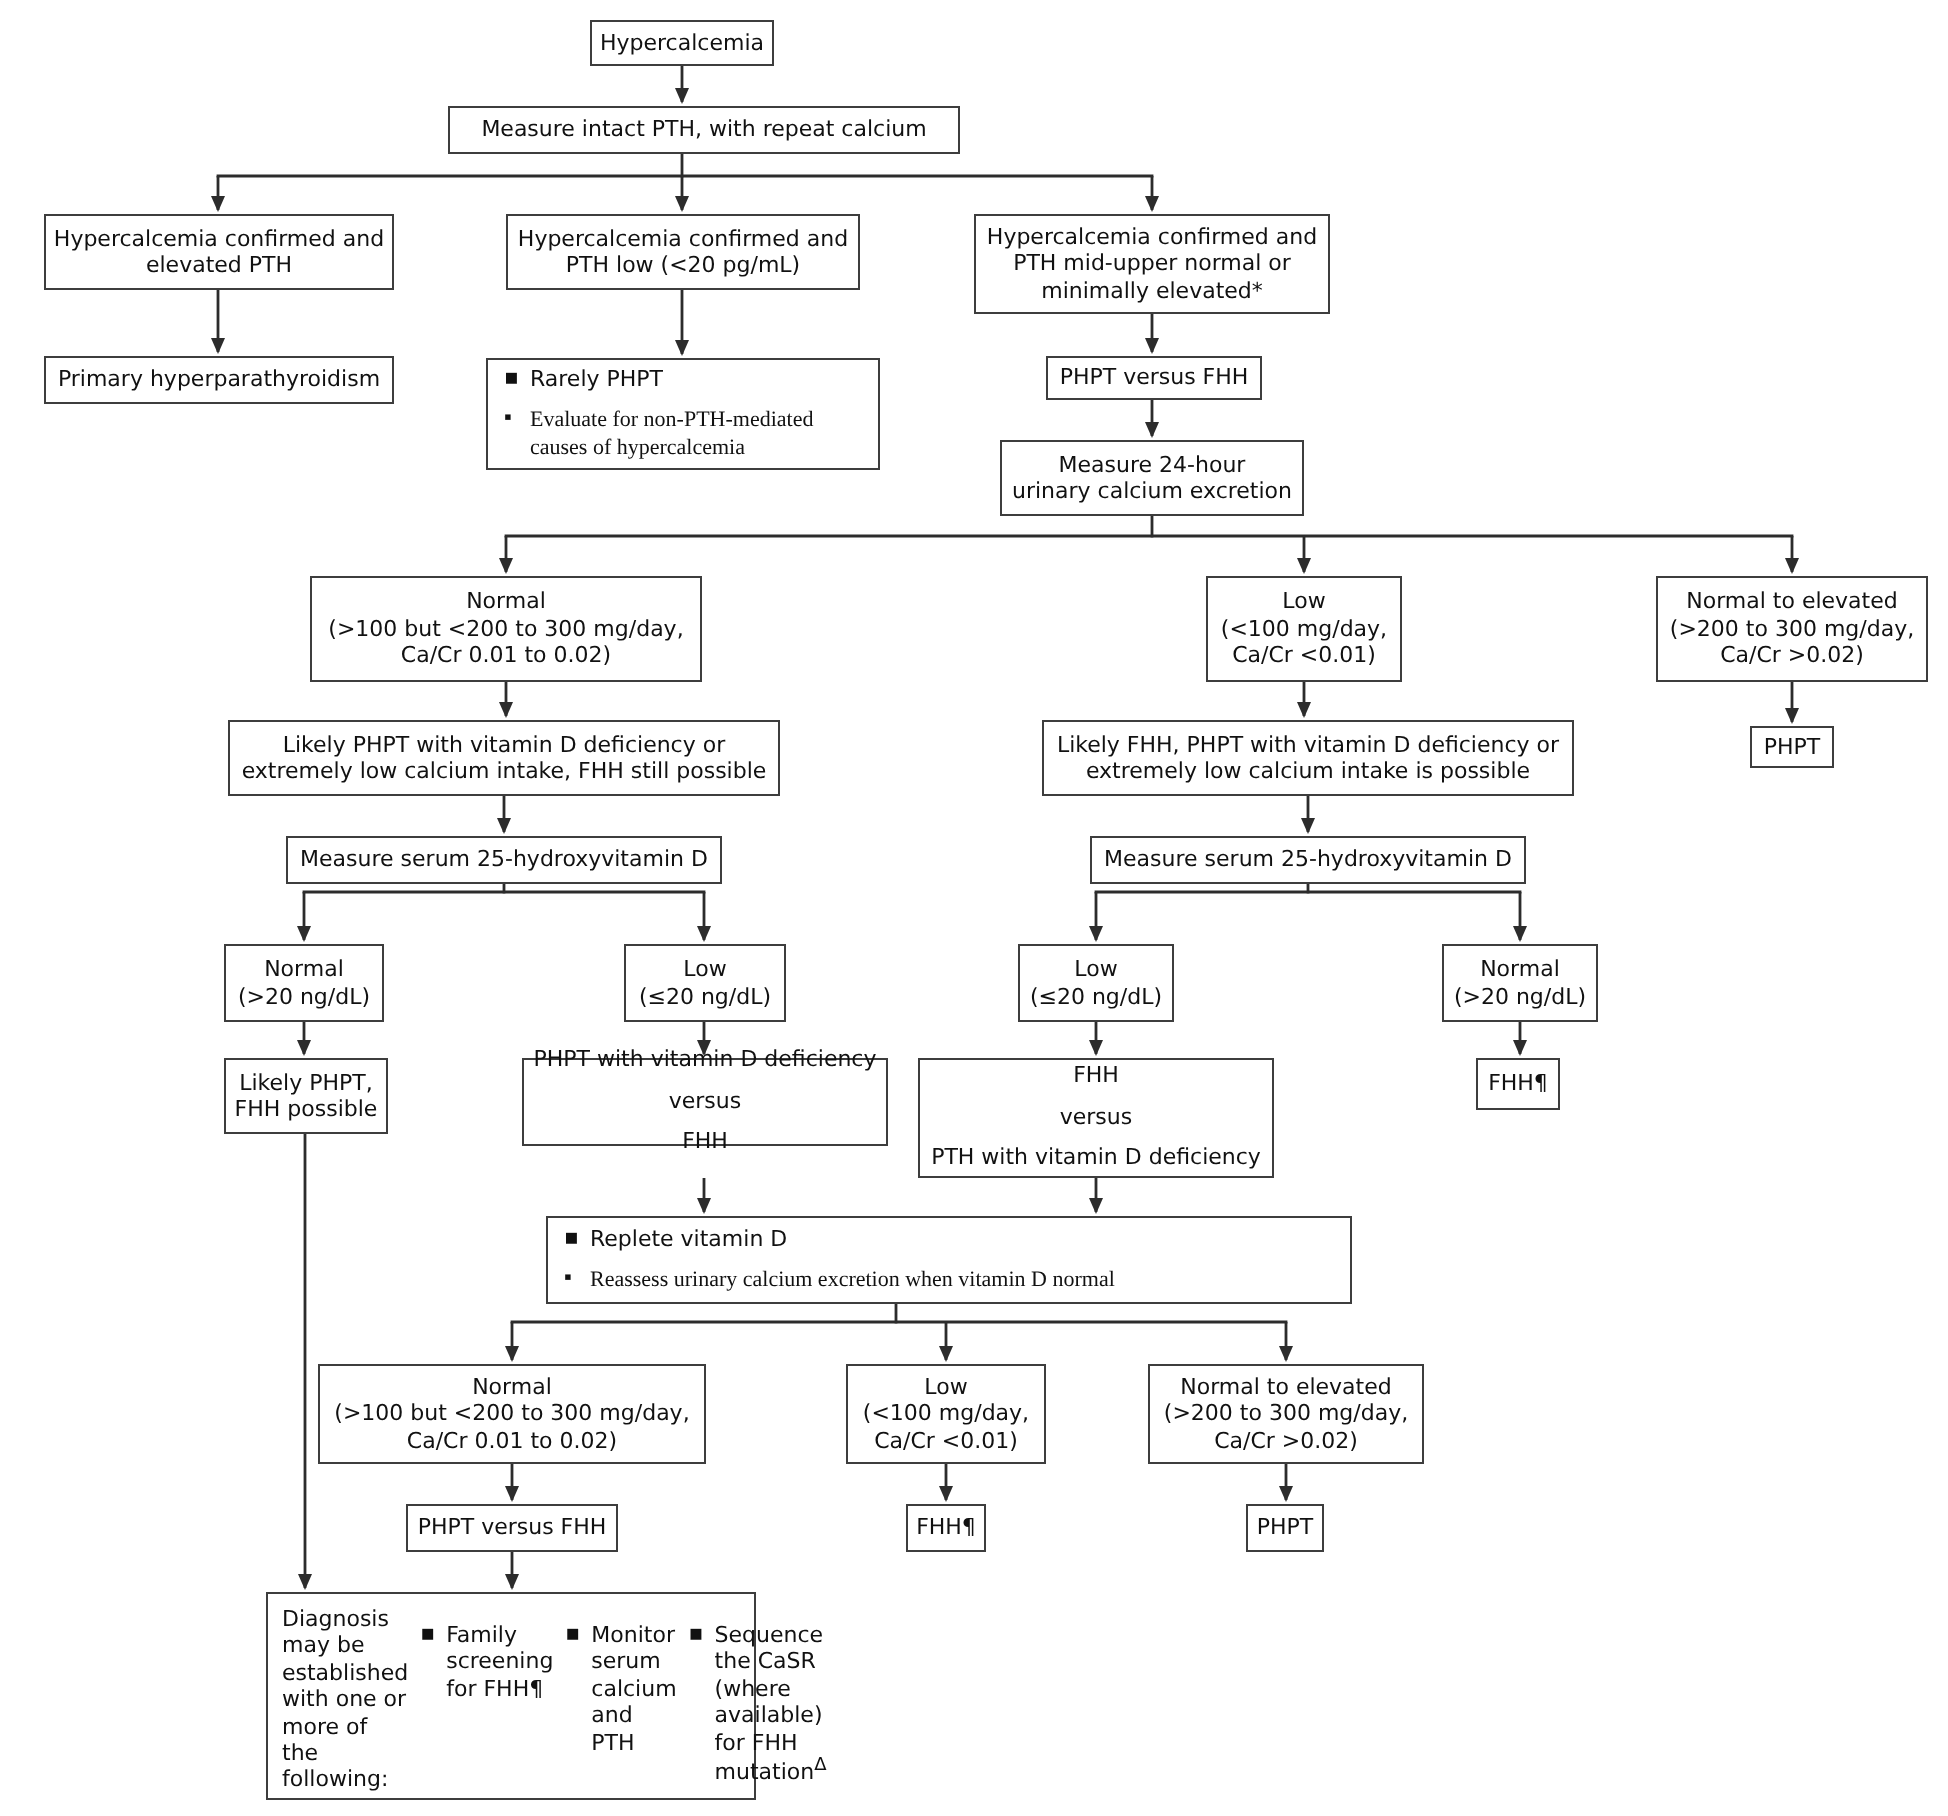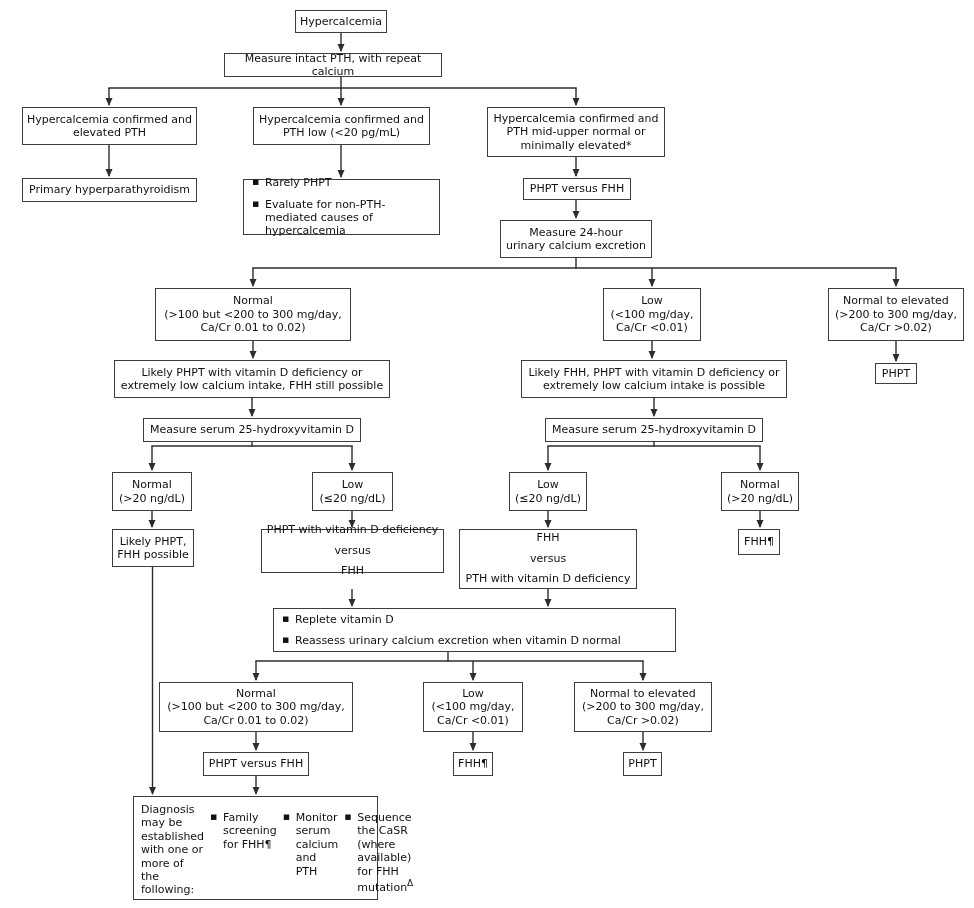--- a/index.html
+++ b/index.html
@@ -54,28 +54,28 @@
     text-align: left;
     white-space: normal;
     line-height: 1.22;
   }
   .bullet::before {
     content: "▪";
     position: absolute;
     left: 0;
     top: -1px;
   }
-  .list .bullet + .bullet { margin-top: 8px; }
+  .list .bullet + .bullet { margin-top: 8px; font-family: Liberation Serif, serif; }
   .diag .bullet { margin: 8px 0 0 6px; white-space: normal; }
   .diag-heading { white-space: pre-line; }
   sup { font-size: 9px; }
 
   
   .n-hyper            { left:295px; top:10px;  width:92px;  height:23px; }
-  .n-measurepth       { left:224px; top:53px;  width:218px; height:24px; }
+  .n-measurepth       { left:224px; top:53px;  width:256px; height:24px; }
   .n-confelev         { left:22px;  top:107px; width:175px; height:38px; }
   .n-conflow          { left:253px; top:107px; width:177px; height:38px; }
   .n-confmid          { left:487px; top:107px; width:178px; height:50px; }
   .n-primary          { left:22px;  top:178px; width:175px; height:24px; }
   .n-lowactions       { left:243px; top:179px; width:197px; height:56px; }
   .n-phptfhh1         { left:523px; top:178px; width:108px; height:22px; }
   .n-measure24h       { left:500px; top:220px; width:152px; height:38px; }
   .n-urinenorm1       { left:155px; top:288px; width:196px; height:53px; }
   .n-urinelow1        { left:603px; top:288px; width:98px;  height:53px; }
   .n-urinenormel1     { left:828px; top:288px; width:136px; height:53px; }

